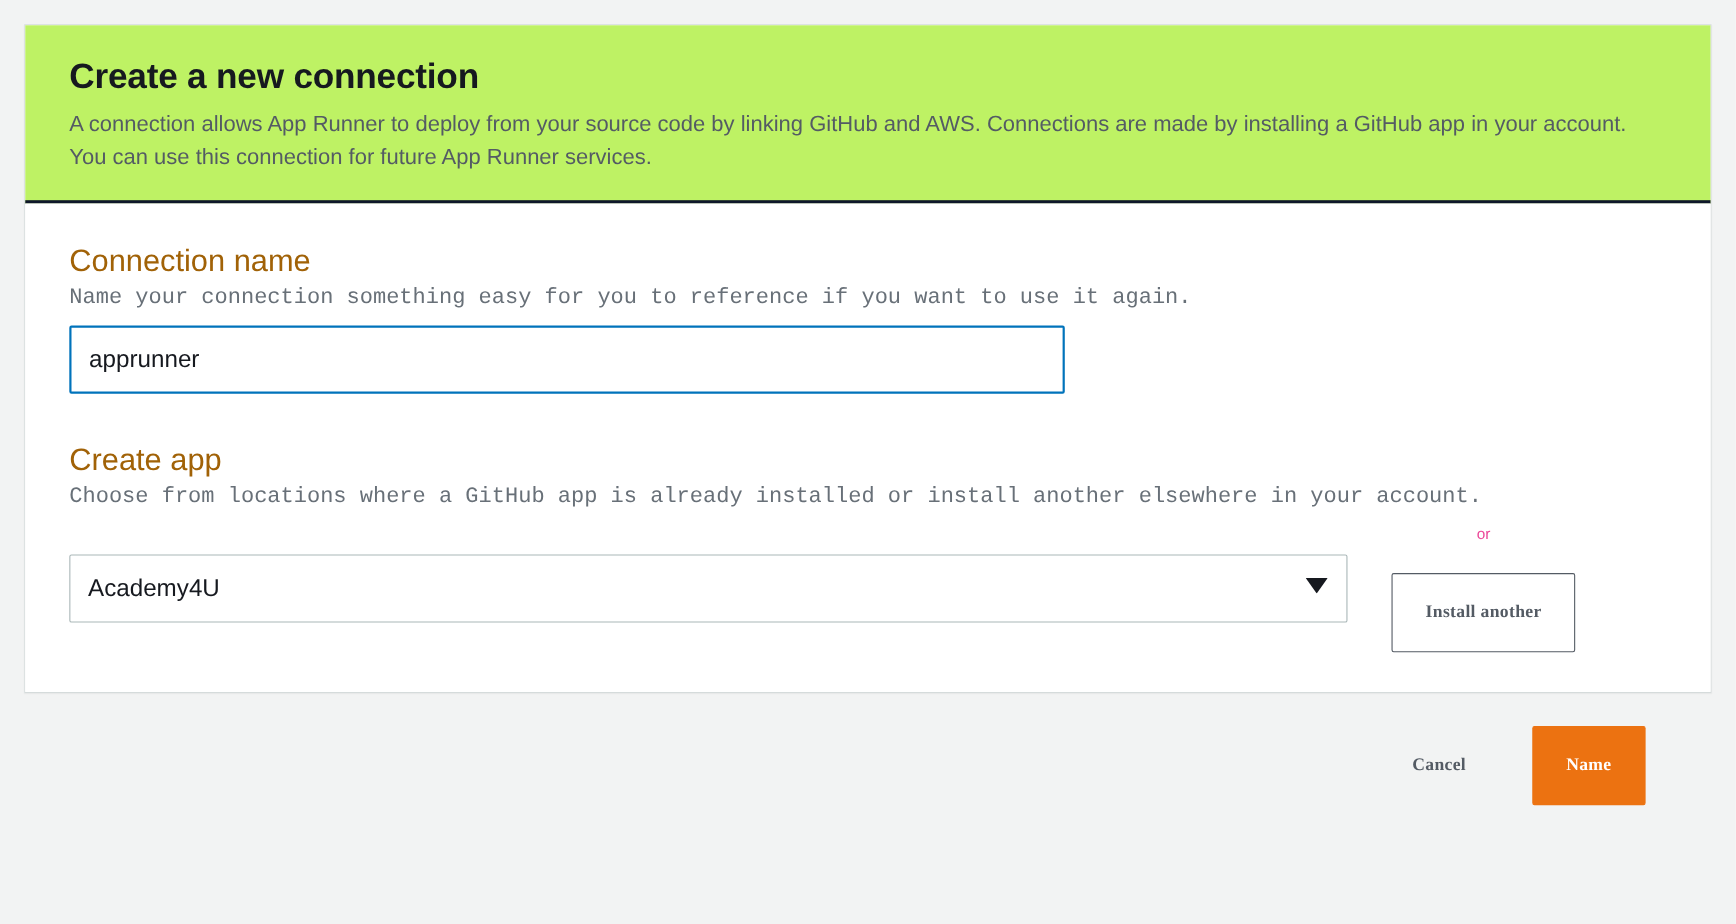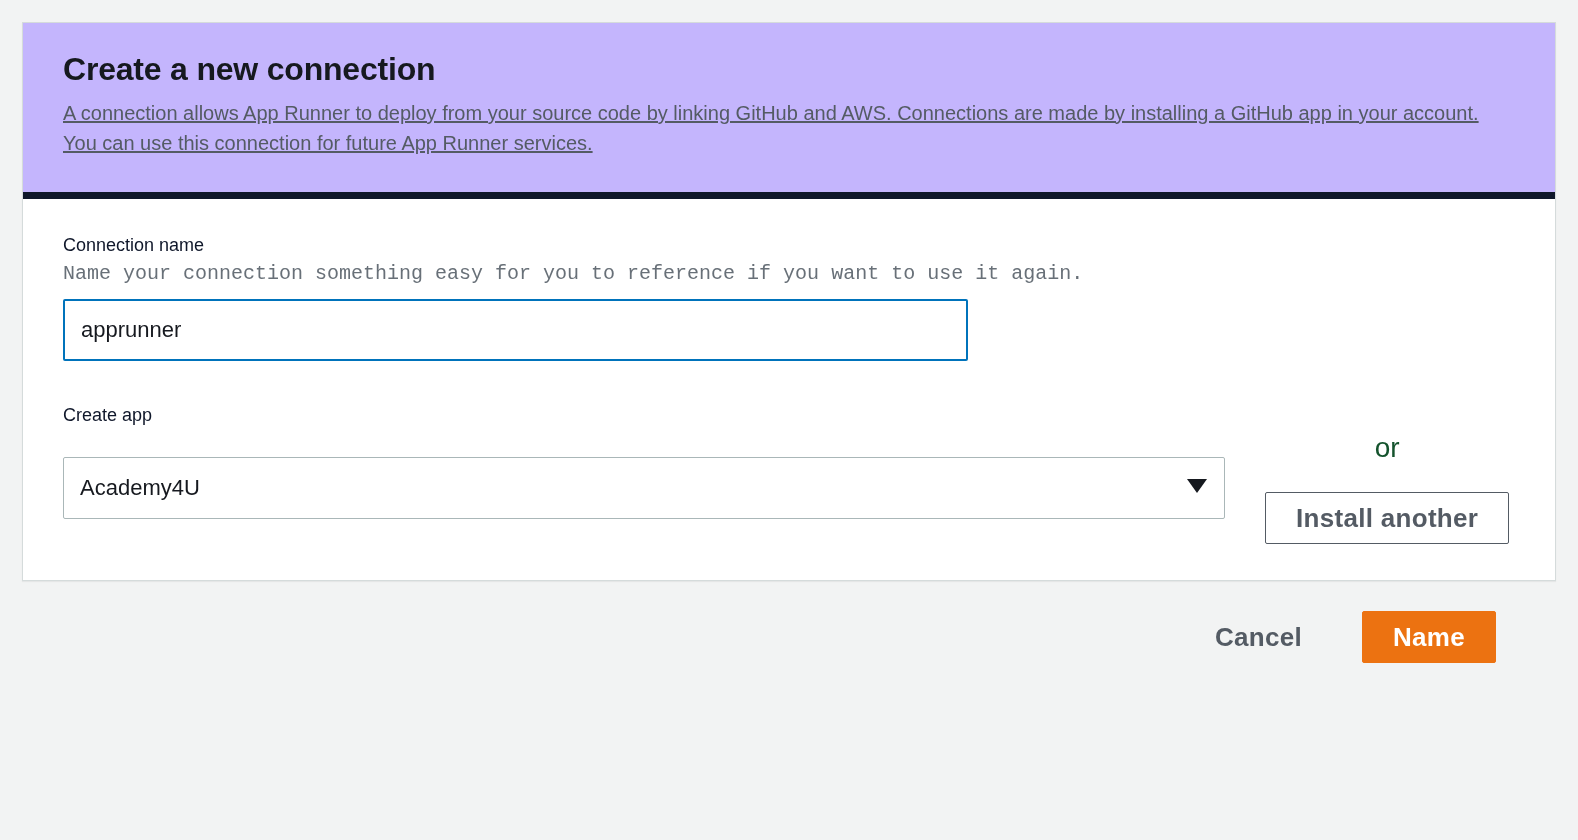--- a/index.html
+++ b/index.html
@@ -13,51 +13,50 @@
       width: 1578px;
       height: 840px;
       padding: 22px;
     }
     .panel {
       background: #ffffff;
       border: 1px solid #d5dbdb;
       box-shadow: 0 1px 1px rgba(0,0,0,0.05);
     }
     .panel-header {
-      background: #c4b5fd;
-      border-bottom: 7px solid #0f172a;
-      padding: 28px 40px 34px 40px;
+      background: #bef264;
+      border-bottom: 3px solid #0f172a;
+      padding: 28px 40px 24px 40px;
     }
     .panel-header h1 {
       font-size: 32px;
       font-weight: 700;
       color: #16191f;
       margin-bottom: 10px;
       letter-spacing: -0.2px;
     }
     .panel-header p {
       font-size: 20px;
       color: #545b64;
       line-height: 1.5;
-      text-decoration: underline;
     }
     .panel-body {
       background: #ffffff;
       padding: 36px 40px 36px 40px;
     }
     .form-field {
       margin-bottom: 44px;
     }
     .form-field:last-child {
       margin-bottom: 0;
     }
     .field-label {
-      font-size: 18px;
+      font-size: 28px;
       font-weight: 400;
-      color: #0f172a;
+      color: #a16207;
       margin-bottom: 6px;
       display: block;
     }
     .field-hint {
       font-size: 20px;
       color: #687078;
       margin-bottom: 14px;
       display: block;
       font-family: Liberation Mono, monospace;
     }
@@ -101,33 +100,33 @@
       transform: translateY(-50%);
       pointer-events: none;
     }
     .or-col {
       display: flex;
       flex-direction: column;
       align-items: center;
       gap: 28px;
     }
     .or-text {
-      font-size: 28px;
-      color: #14532d;
+      font-size: 14px;
+      color: #ec4899;
     }
     .btn {
-      font-family: Liberation Sans, sans-serif;
-      font-size: 26px;
+      font-family: Liberation Serif, serif;
+      font-size: 16px;
       font-weight: 700;
       border-radius: 2px;
       cursor: pointer;
       display: inline-flex;
       align-items: center;
       justify-content: center;
-      height: 52px;
+      height: 72px;
       padding: 0 30px;
       border: 1px solid transparent;
       letter-spacing: 0.3px;
     }
     .btn-normal {
       background: #ffffff;
       color: #545b64;
       border: 1px solid #545b64;
     }
     .btn-link {
@@ -161,20 +160,21 @@
   <div class="panel-body">
 
     <div class="form-field">
       <label class="field-label">Connection name</label>
       <span class="field-hint">Name your connection something easy for you to reference if you want to use it again.</span>
       <input type="text" class="text-input" value="apprunner" style="">
     </div>
 
     <div class="form-field">
       <label class="field-label">Create app</label>
+      <span class="field-hint">Choose from locations where a GitHub app is already installed or install another elsewhere in your account.</span>
 
       <div class="select-row">
         <div class="select-wrapper">
           <div class="select-box">
             <span>Academy4U</span>
           </div>
           <span class="select-caret">
             <svg width="20" height="14" viewBox="0 0 20 14">
               <polygon points="0,0 20,0 10,14" fill="#16191f"></polygon>
             </svg>

